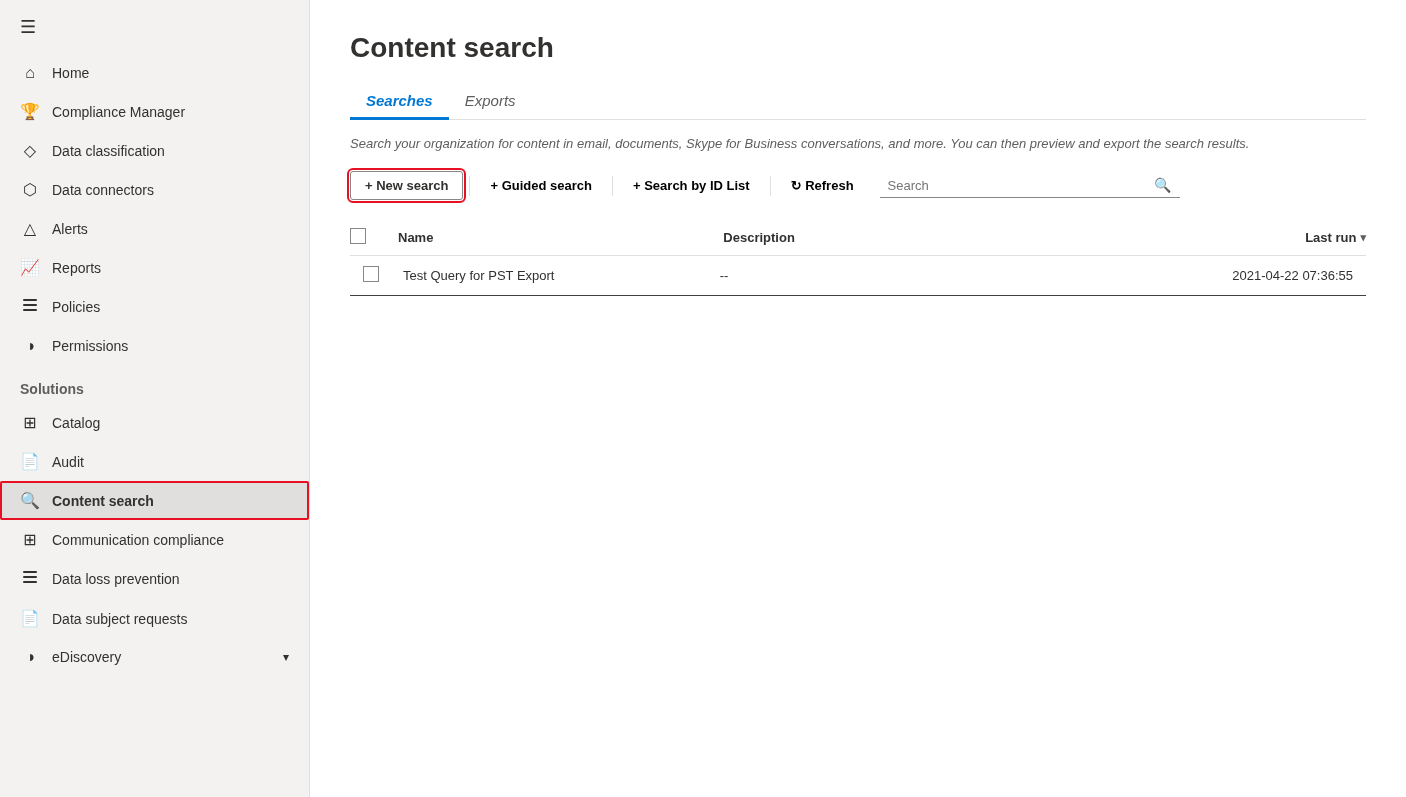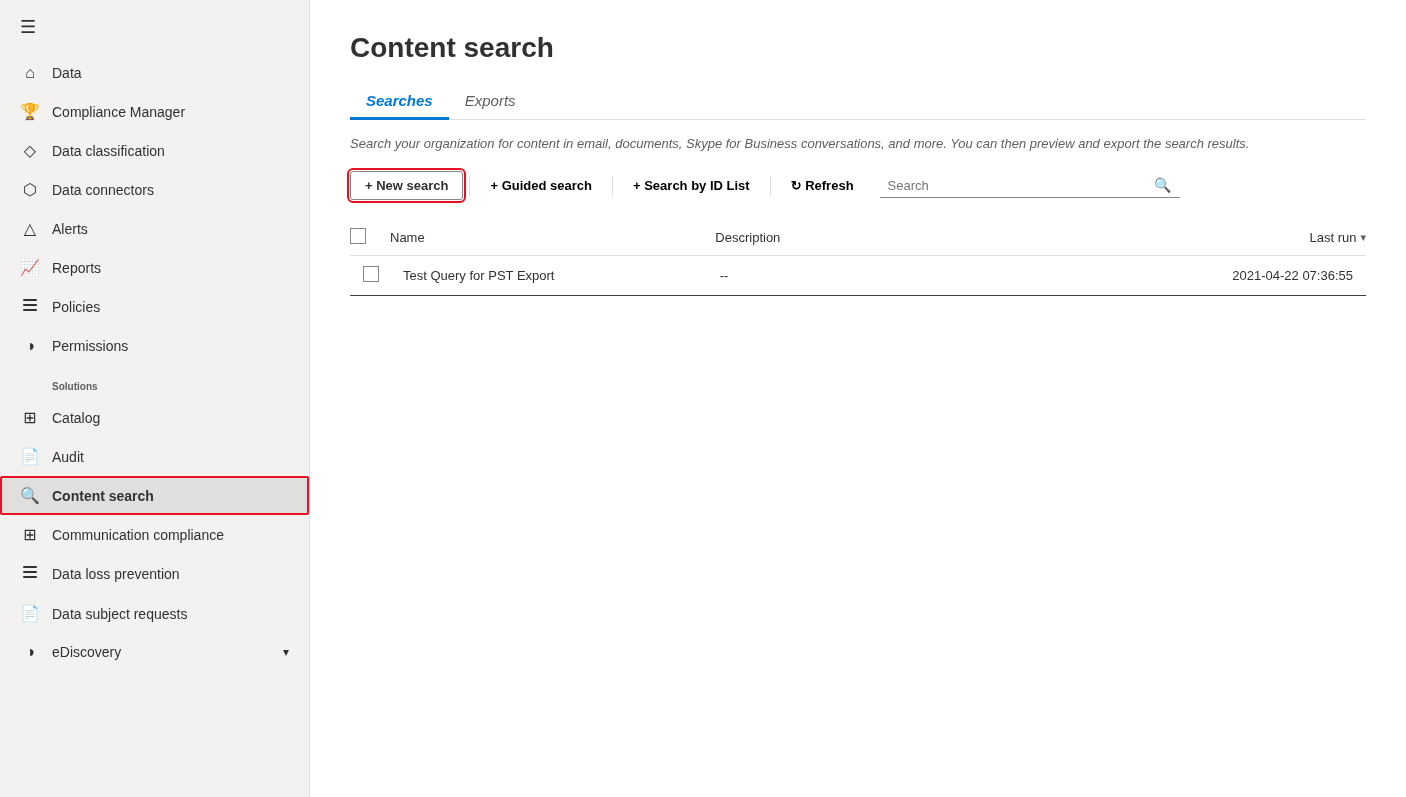--- a/index.html
+++ b/index.html
@@ -39,25 +39,24 @@
       position: relative;
     }
     .nav-item.active {
       background: #e1dfdd;
       font-weight: 600;
     }
     .nav-item .icon { font-size: 16px; width: 20px; text-align: center; flex-shrink: 0; }
     .nav-item .label { font-size: 14px; }
     .section-label {
       padding: 16px 32px 6px 20px;
-      font-size: 10px;
+      font-size: 14px;
       font-weight: 700;
       color: #605e5c;
       text-transform: none;
-      margin-left: 32px;
     }
     .active-sidebar-highlight {
       outline: 2.5px solid #e81123;
       outline-offset: -2px;
       border-radius: 2px;
     }
     .nav-item .chevron { margin-left: auto; font-size: 12px; }
 
     
     .main {
@@ -156,23 +155,23 @@
     .search-box .search-icon-sm { color: #605e5c; font-size: 14px; }
 
     
     .table-container { width: 100%; }
     .table-header-row {
       display: flex;
       align-items: center;
       padding: 8px 0;
       border-bottom: 1px solid #e1dfdd;
       font-size: 13px;
-      font-weight: 400;
-      color: #323130;
-      gap: 0;
+      font-weight: 700;
+      color: #323130;
+      gap: 8px;
     }
     .table-row {
       display: flex;
       align-items: center;
       padding: 10px 13px;
       border-bottom: 1px solid #404040;
       font-size: 13px;
       color: #323130;
     }
     .col-check { width: 40px; flex-shrink: 0; }
@@ -193,21 +192,21 @@
 <body>
 
 <nav class="sidebar">
   <div class="sidebar-header">
     <span class="hamburger-icon">☰</span>
   </div>
   <div class="sidebar-nav">
 
     <div class="nav-item">
       <span class="icon">⌂</span>
-      <span class="label">Data</span>
+      <span class="label">Home</span>
     </div>
     <div class="nav-item">
       <span class="icon">🏆</span>
       <span class="label">Compliance Manager</span>
     </div>
     <div class="nav-item">
       <span class="icon">◇</span>
       <span class="label">Data classification</span>
     </div>
     <div class="nav-item">

